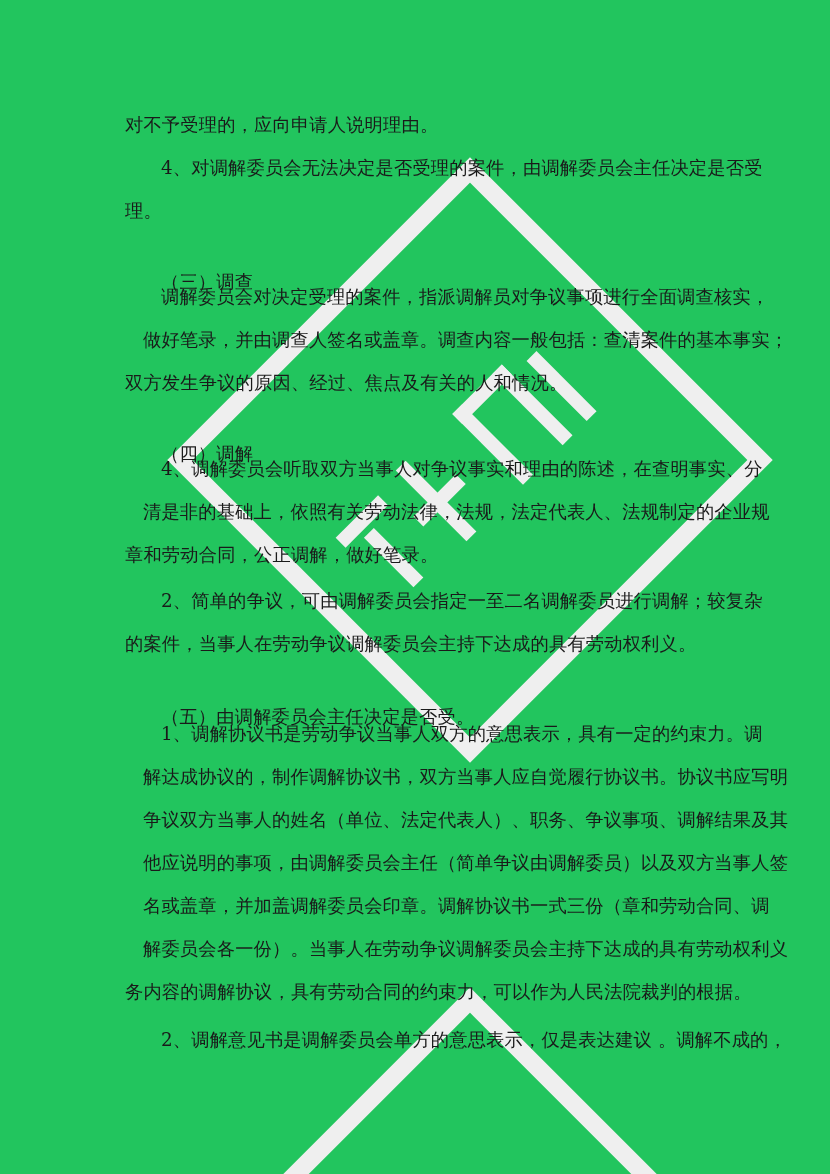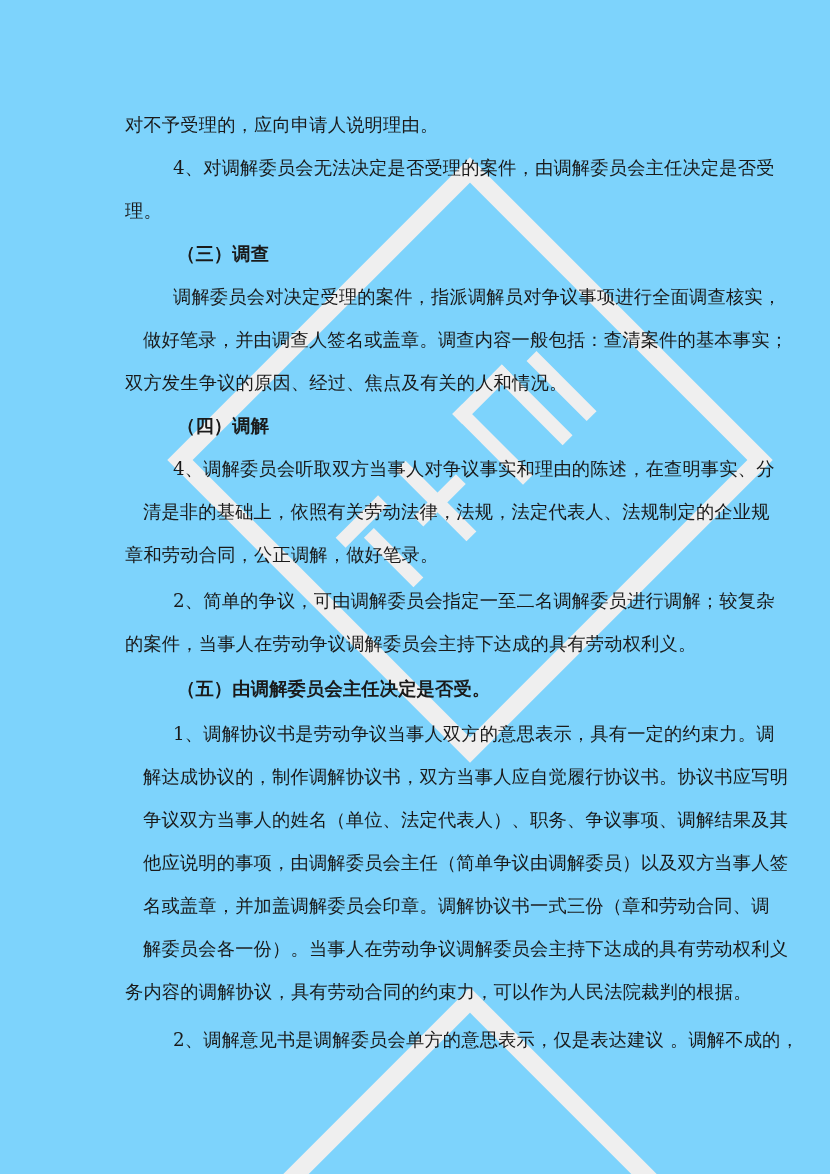--- a/index.html
+++ b/index.html
@@ -1,26 +1,26 @@
 <!DOCTYPE html>
 <html><head>
 <meta charset="utf-8">
 <style>
   html, body { margin: 0; padding: 0; background: #ffffff; }
   body { width: 830px; height: 1174px; position: relative; overflow: hidden;
          font-family: "DejaVu Serif", "Liberation Serif", serif; color: #1a1a1a; }
-  .page { position: absolute; left: 0; top: 0; width: 830px; height: 1174px; background: #7dd3fc; }
+  .page { position: absolute; left: 0; top: 0; width: 830px; height: 1174px; background: #22c55e; }
   .watermark { position: absolute; pointer-events: none; }
   .content { position: absolute; left: 125px; top: 110px; width: 582px; }
   .line { position: absolute; left: 0; height: 30px; line-height: 30px; font-size: 18.3px;
           white-space: nowrap; letter-spacing: 0.15px; }
   .indent { left: 36px; }
-  .heading { left: 52px; font-weight: bold; }
+  .heading { left: 36px; font-weight: normal; margin-top: 28px; }
   .justify { width: 582px; text-align: justify; text-align-last: justify; margin-left: 18px; }
-  .justify-indent { width: 546px; text-align: justify; text-align-last: justify; margin-left: 12px; }
+  .justify-indent { width: 546px; text-align: justify; text-align-last: justify; }
 </style>
 </head>
 <body>
 
 <div class="page">
 
   <svg class="watermark" width="830" height="1174" viewBox="0 0 830 1174">
     <g fill="none" stroke="#efefef" stroke-width="18" stroke-linejoin="miter">
       <polygon points="470,170 760,460 470,750 180,460"></polygon>
       <polygon points="470,1000 700,1230 470,1460 240,1230"></polygon>

